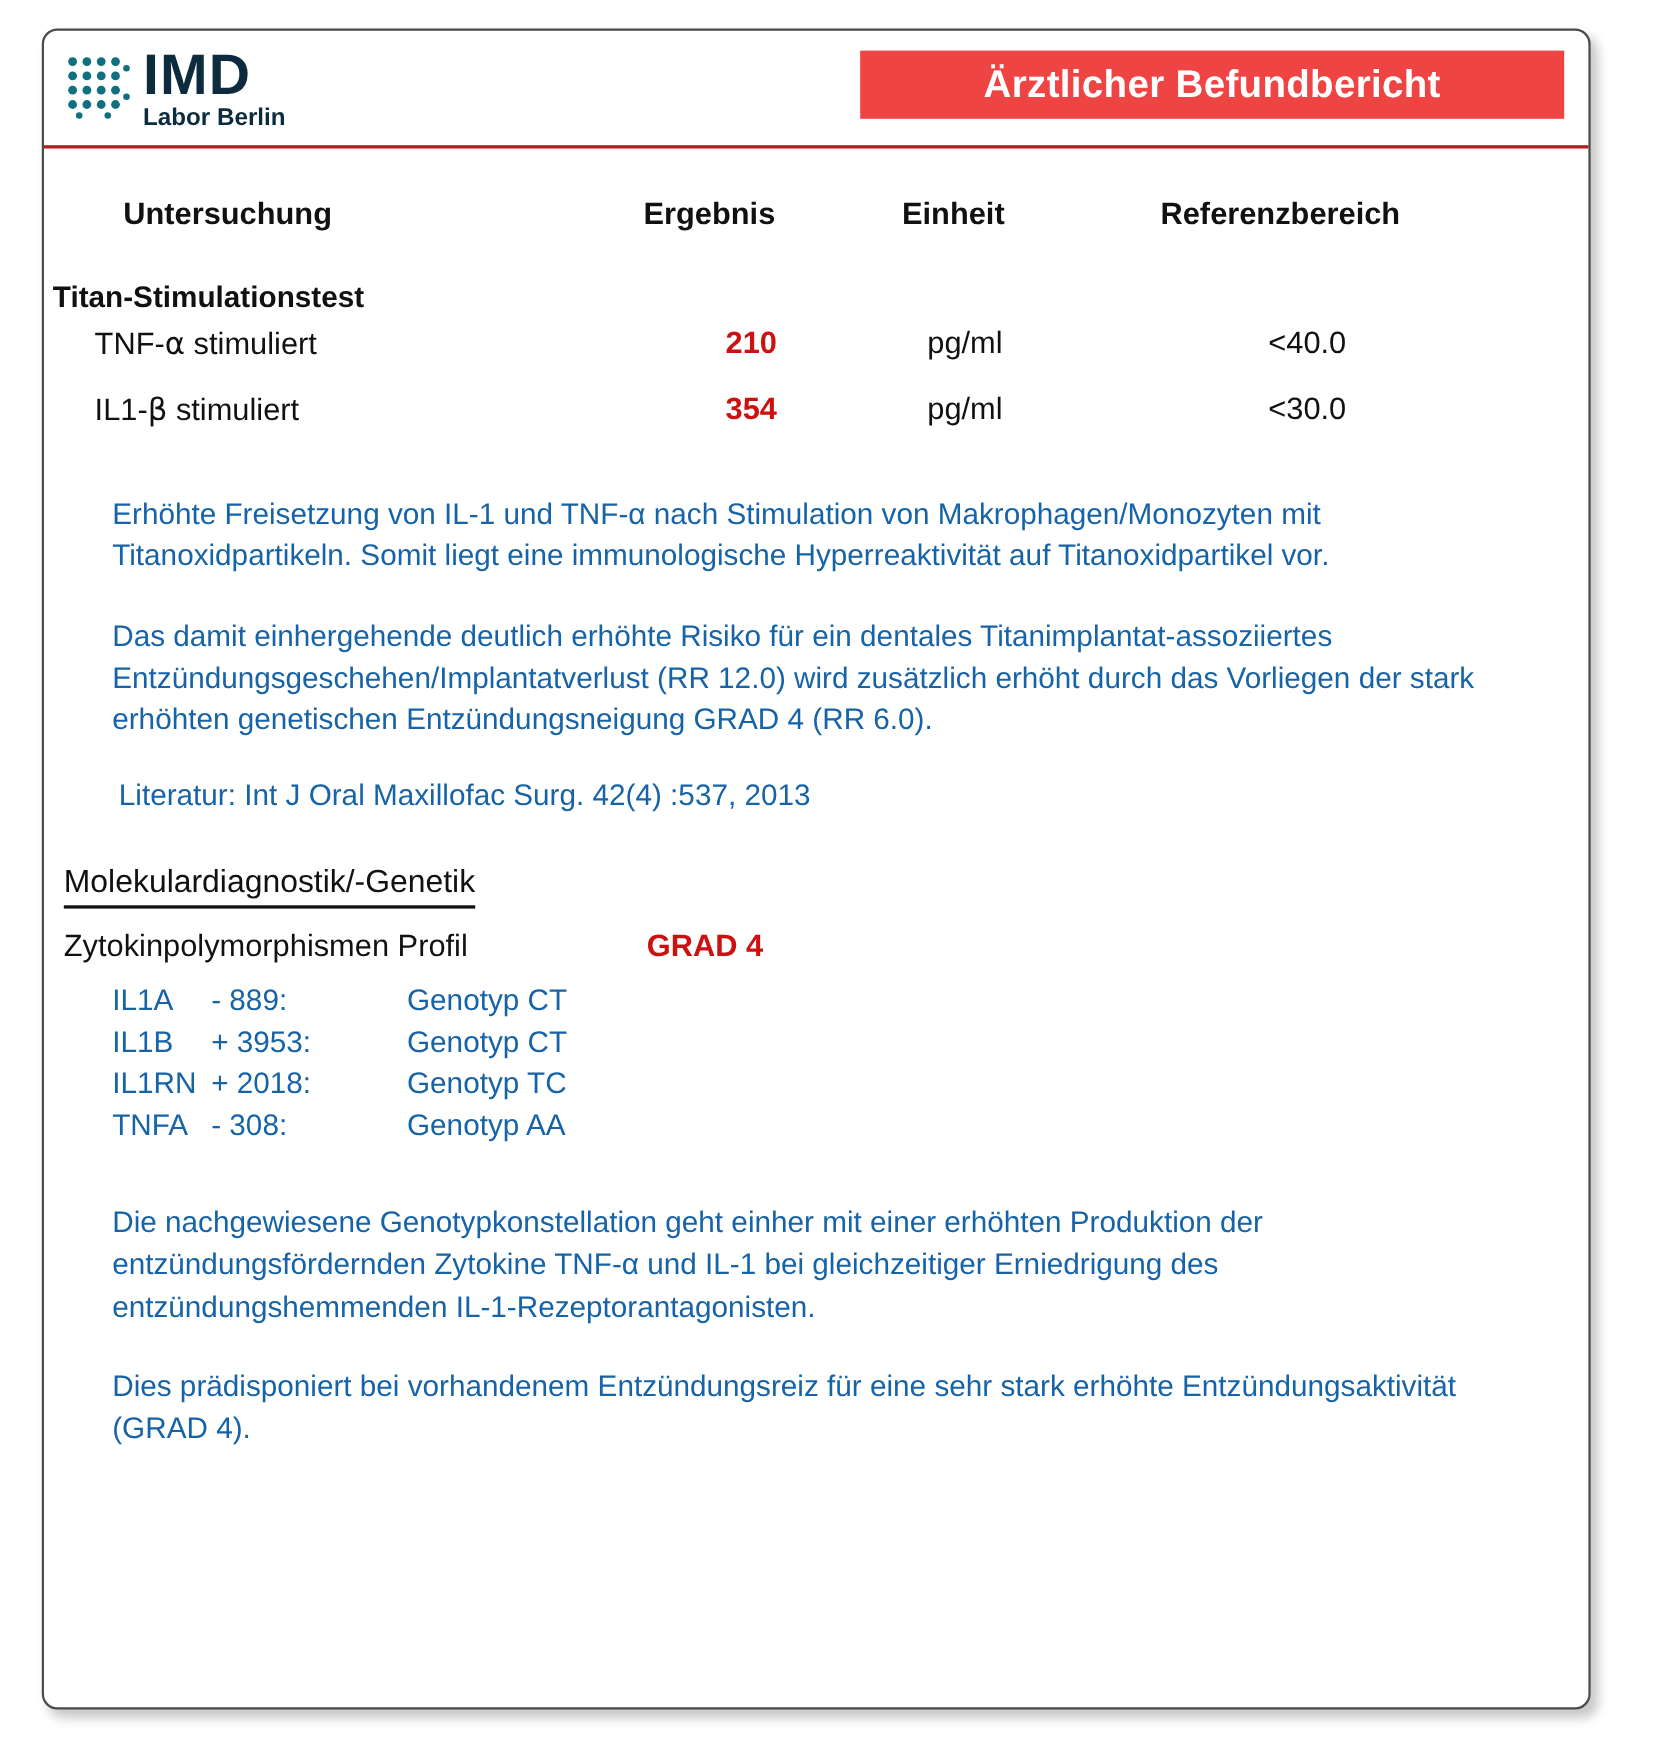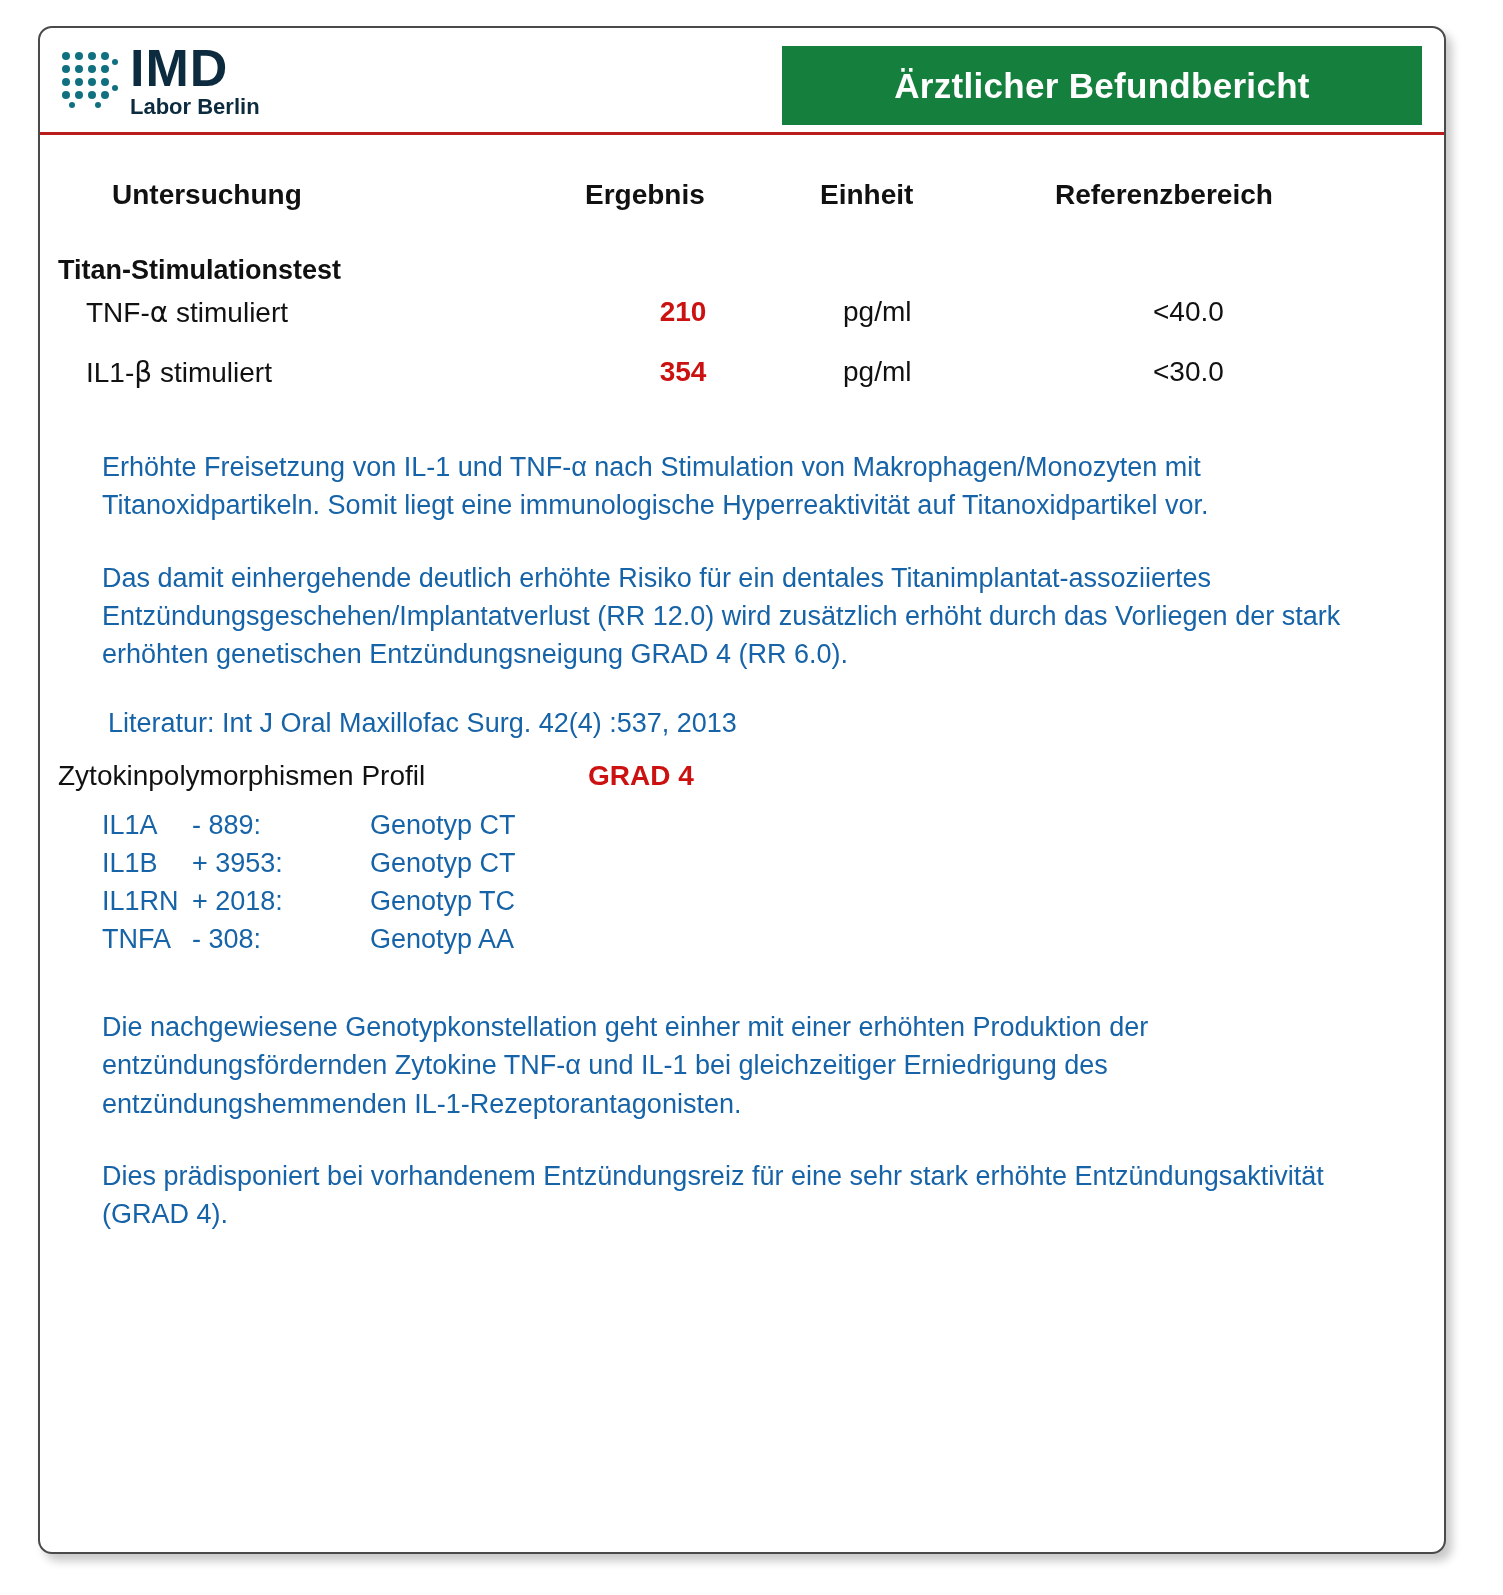--- a/index.html
+++ b/index.html
@@ -62,22 +62,22 @@
     font-weight: bold;
     color: #0d2b3e;
     text-align: right;
     margin-top: 2px;
   }
   .title-banner {
     position: absolute;
     right: 22px;
     top: 18px;
     width: 640px;
-    height: 79px;
-    background: #15803d;
+    height: 62px;
+    background: #ef4444;
     color: #ffffff;
     font-size: 35px;
     font-weight: bold;
     display: flex;
     align-items: center;
     justify-content: center;
     letter-spacing: 0.3px;
   }
 
   
@@ -96,21 +96,21 @@
     font-size: 28px;
     font-weight: bold;
     color: #111111;
   }
   .ch-untersuchung { left: 72px; top: 0; }
   .ch-ergebnis     { left: 545px; top: 0; }
   .ch-einheit      { left: 780px; top: 0; }
   .ch-referenz     { left: 1015px; top: 0; }
 
   .section-title {
-    margin: 16px 0 0 18px;
+    margin: 16px 0 0 8px;
     font-size: 27px;
     font-weight: bold;
     color: #111111;
   }
 
   .result-row {
     position: relative;
     height: 50px;
     margin-top: 10px;
     margin-left: 28px;
@@ -282,20 +282,21 @@
       <span class="name"><span>IL1-</span><span class="greek">β</span><span> stimuliert</span></span>
       <span class="value">354</span>
       <span class="unit">pg/ml</span>
       <span class="ref">&lt;30.0</span>
     </div>
 
     <p class="para first">Erhöhte Freisetzung von IL-1 und TNF-α nach Stimulation von Makrophagen/Monozyten mit Titanoxidpartikeln. Somit liegt eine immunologische Hyperreaktivität auf Titanoxidpartikel vor.</p>
     <p class="para gap">Das damit einhergehende deutlich erhöhte Risiko für ein dentales Titanimplantat-assoziiertes Entzündungsgeschehen/Implantatverlust (RR 12.0) wird zusätzlich erhöht durch das Vorliegen der stark erhöhten genetischen Entzündungsneigung GRAD 4 (RR 6.0).</p>
     <p class="para lit">Literatur: Int J Oral Maxillofac Surg. 42(4) :537, 2013</p>
 
+    <div class="subsection">Molekulardiagnostik/-Genetik</div>
 
     <div class="profile-row">
       <span class="plabel">Zytokinpolymorphismen Profil</span>
       <span class="pgrade">GRAD 4</span>
     </div>
 
     <ul class="gene-list">
       <li class="gene-row">
         <span class="gname">IL1A</span>
         <span class="gpos">- 889:</span>

